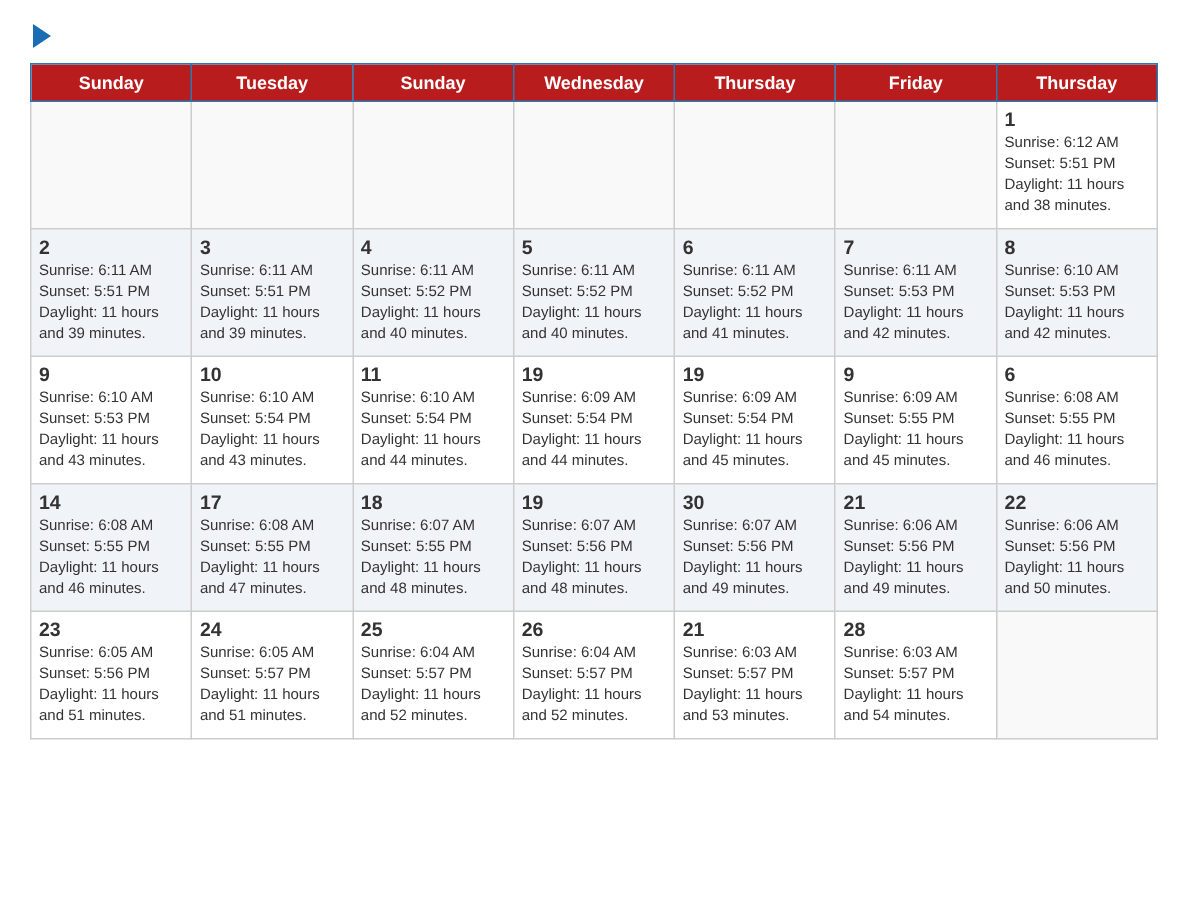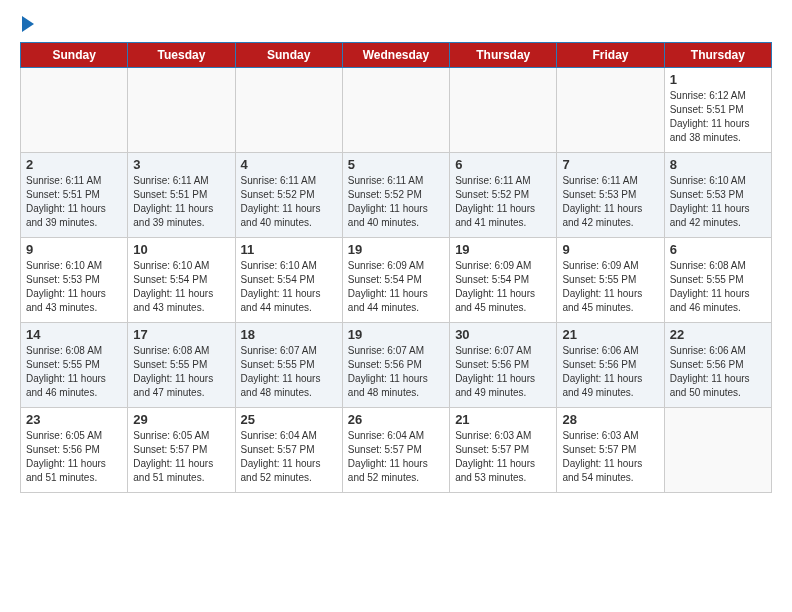--- a/index.html
+++ b/index.html
@@ -274,21 +274,21 @@
         </td>
       </tr>
       <tr>
         <td>
           <div class="day-number">23</div>
           <div class="day-info" style="white-space: pre-line;">Sunrise: 6:05 AM
 Sunset: 5:56 PM
 Daylight: 11 hours and 51 minutes.</div>
         </td>
         <td>
-          <div class="day-number">29</div>
+          <div class="day-number">24</div>
           <div class="day-info" style="white-space: pre-line;">Sunrise: 6:05 AM
 Sunset: 5:57 PM
 Daylight: 11 hours and 51 minutes.</div>
         </td>
         <td>
           <div class="day-number">25</div>
           <div class="day-info" style="white-space: pre-line;">Sunrise: 6:04 AM
 Sunset: 5:57 PM
 Daylight: 11 hours and 52 minutes.</div>
         </td>

